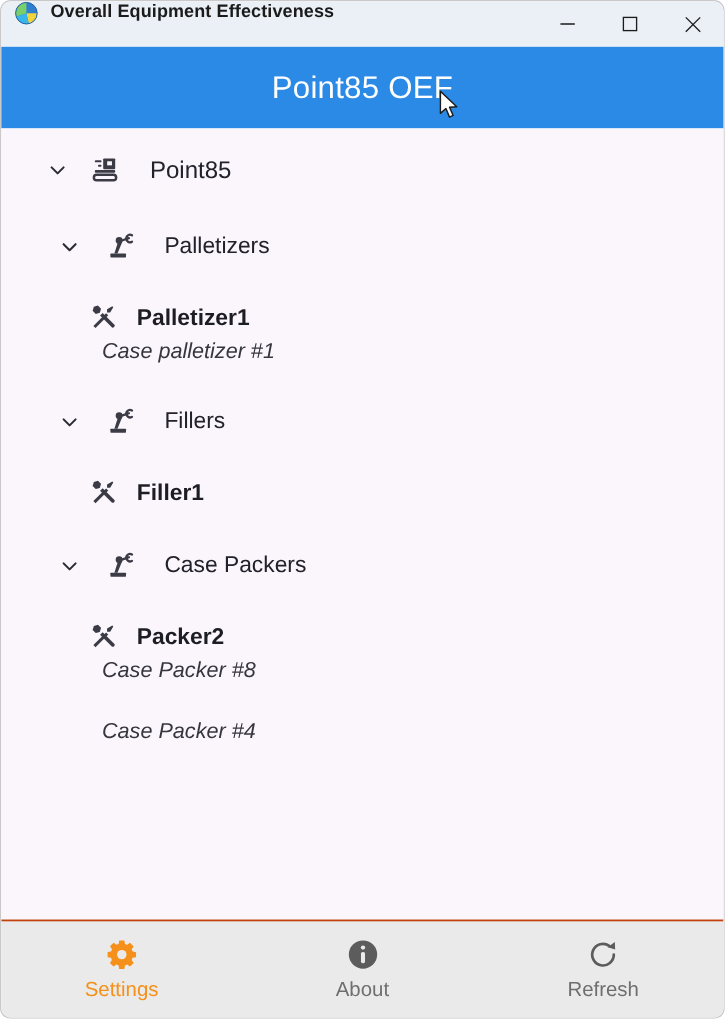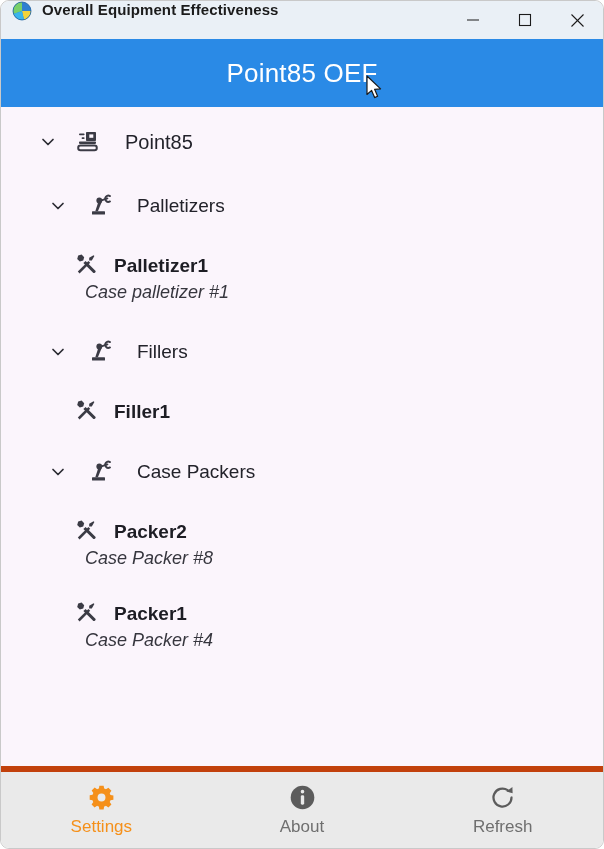--- a/index.html
+++ b/index.html
@@ -139,21 +139,21 @@
     margin-left: 12px;
     margin-top: 5px;
     white-space: nowrap;
   }
 
   
   .toolbar {
     flex: 0 0 82px;
     height: 82px;
     background: #eaeaea;
-    border-top: 6px solid #c2410c;
+    border-top: 2px solid #c2410c;
     display: flex;
     align-items: center;
     border-bottom-left-radius: 8px;
     border-bottom-right-radius: 8px;
   }
   .tool-item {
     flex: 1 1 0;
     height: 100%;
     display: flex;
     flex-direction: column;
@@ -337,31 +337,20 @@
             <path d="M19.4 21 L9.4 11 L11.6 8.9 L21.6 18.9 A1.8 1.8 0 0 1 19.4 21 Z" fill="#3b3b45"></path>
             <path d="M7.6 2.6 L4.2 3.6 L3.2 7 L5.8 9.6 L9.2 8.6 L10.2 5.2 Z" fill="#3b3b45"></path>
           </svg>
         </span>
         <span class="node-label">Packer2</span>
       </div>
       <div class="eq-desc">Case Packer #8</div>
     </div>
 
     <div class="lvl2">
-      <div class="eq-head">
-        <span class="node-icon">
-          <svg width="24" height="24" viewBox="0 0 24 24">
-            <path d="M3.8 19.6 L14.4 9 L16.2 10.8 L5.6 21.4 Z" fill="#3b3b45"></path>
-            <path d="M19.6 3.2 L15.2 5.8 L15.2 8.4 L17.8 8.4 L20.4 4 Z" fill="#3b3b45"></path>
-            <path d="M19.4 21 L9.4 11 L11.6 8.9 L21.6 18.9 A1.8 1.8 0 0 1 19.4 21 Z" fill="#3b3b45"></path>
-            <path d="M7.6 2.6 L4.2 3.6 L3.2 7 L5.8 9.6 L9.2 8.6 L10.2 5.2 Z" fill="#3b3b45"></path>
-          </svg>
-        </span>
-        <span class="node-label">Packer1</span>
-      </div>
       <div class="eq-desc">Case Packer #4</div>
     </div>
 
   </div>
 
   <div class="toolbar">
 
     <div class="tool-item active">
       <span class="tool-icon">
         <svg width="27" height="27" viewBox="0 0 24 24">

